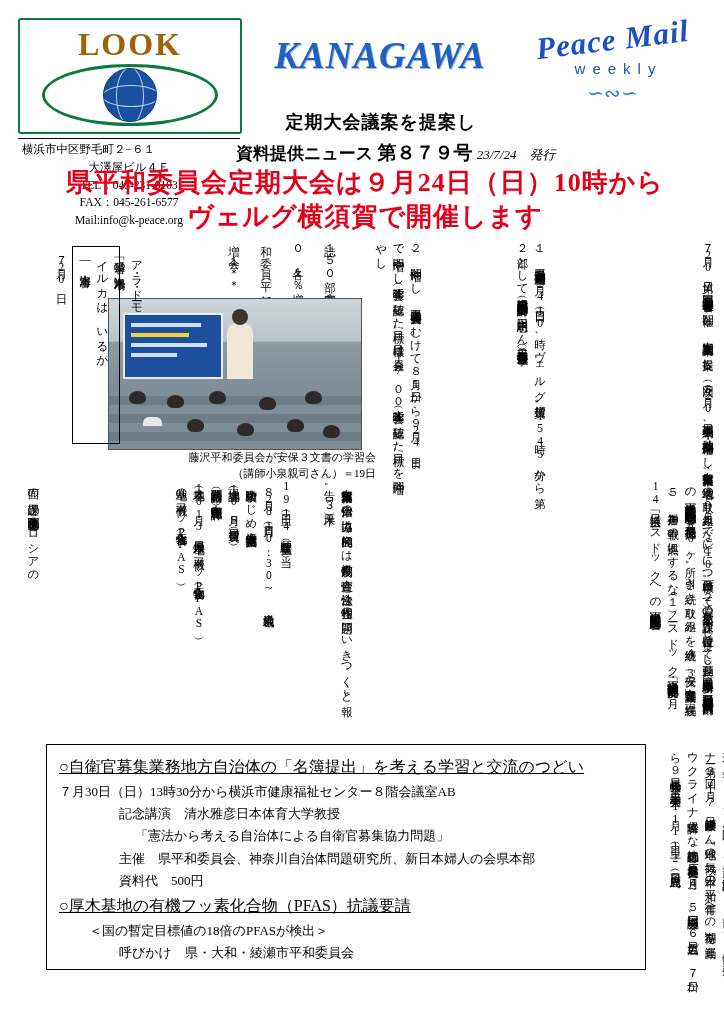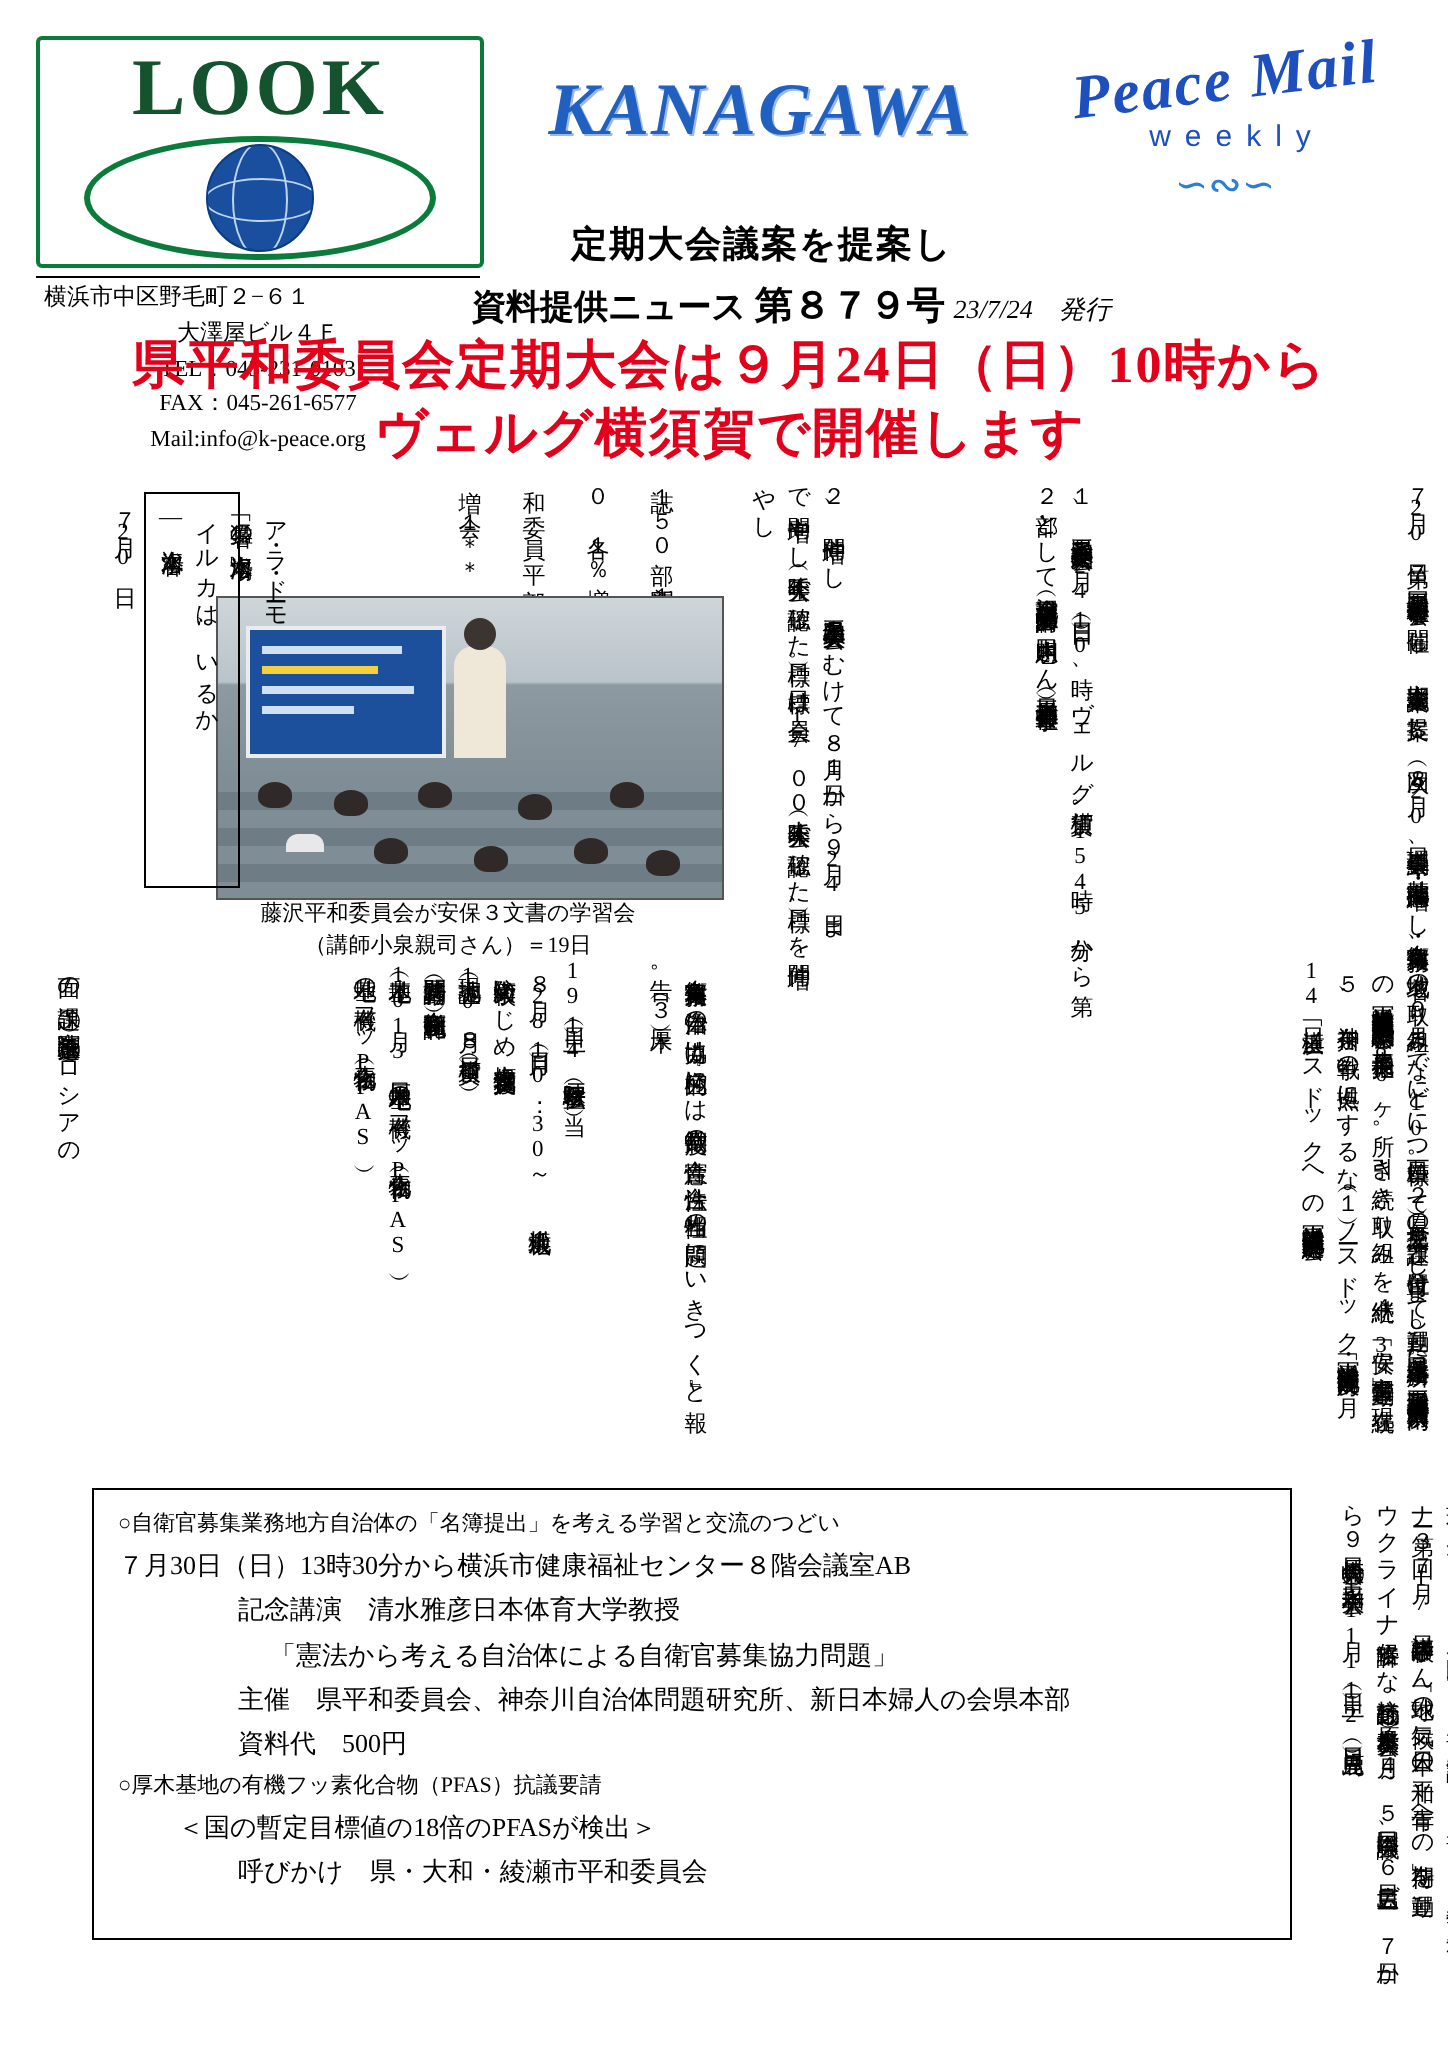--- a/index.html
+++ b/index.html
@@ -16,21 +16,21 @@
   
   .masthead{position:relative;height:150px;}
   .logo-box{
     position:absolute;left:18px;top:18px;width:220px;height:112px;
     border:2px solid #0a7b3a;border-radius:3px;
     display:flex;flex-direction:column;align-items:center;justify-content:center;
     background:#fff;
   }
   .logo-text{
     font-family:"Liberation Serif",serif;
-    font-weight:bold;font-size:40px;letter-spacing:2px;color:#14532d;
+    font-weight:bold;font-size:32px;letter-spacing:2px;color:#a16207;
     line-height:1;margin-top:2px;
   }
   .logo-eye{
     margin-top:4px;width:170px;height:56px;
     border:3px solid #0a7b3a;border-radius:50% / 50%;
     display:flex;align-items:center;justify-content:center;
     background:#fff;
   }
   .logo-globe{
     width:52px;height:52px;border-radius:50%;
@@ -138,22 +138,22 @@
   .photo-person:after{
     content:"";position:absolute;left:5px;top:-14px;width:16px;height:16px;
     border-radius:50%;background:#3c3431;
   }
   .desk{position:absolute;left:0;right:0;bottom:0;height:62px;
     background:repeating-linear-gradient(180deg,#7f8d96 0 9px,#6e7c85 9px 18px);}
   .head{position:absolute;width:17px;height:13px;border-radius:50% 50% 40% 40%;background:#2f2a27;}
   .cap{position:absolute;width:19px;height:9px;border-radius:6px 6px 0 0;background:#e8e8e8;}
 
   .photo-cap{
-    position:absolute;left:84px;top:214px;width:280px;
-    font-size:11px;line-height:1.45;text-align:center;
+    position:absolute;left:96px;top:214px;width:280px;
+    font-size:11px;line-height:1.45;text-align:right;
   }
 
   
   .box-left{
     position:absolute;left:72px;top:10px;width:46px;height:196px;
     border:1px solid #000;
   }
   .box-left .vcol{
     position:static;writing-mode:vertical-rl;text-orientation:upright;
     font-size:11.5px;line-height:1.5;padding:6px 3px;height:184px;
@@ -166,21 +166,21 @@
   .col-b{ left:172px;top:0;height:226px;}
   .col-c{ left:320px;top:0;height:226px;}
   .col-d{ right:8px;top:0;height:226px;}
 
   
   .bottom-box{
     position:absolute;left:46px;top:744px;width:600px;height:226px;
     border:1px solid #000;padding:8px 12px;box-sizing:border-box;
     font-size:13px;line-height:1.72;
   }
-  .bb-title{font-size:11px;}
+  .bb-title{font-size:16px;text-decoration:underline;}
   .ind1{padding-left:30px;}
   .ind2{padding-left:60px;}
   .ind3{padding-left:76px;}
 
   .tail{
     position:absolute;right:6px;top:744px;width:52px;height:250px;
   }
   .tail .vcol{position:static;height:246px;font-size:11.5px;}
 </style>
 </head>

